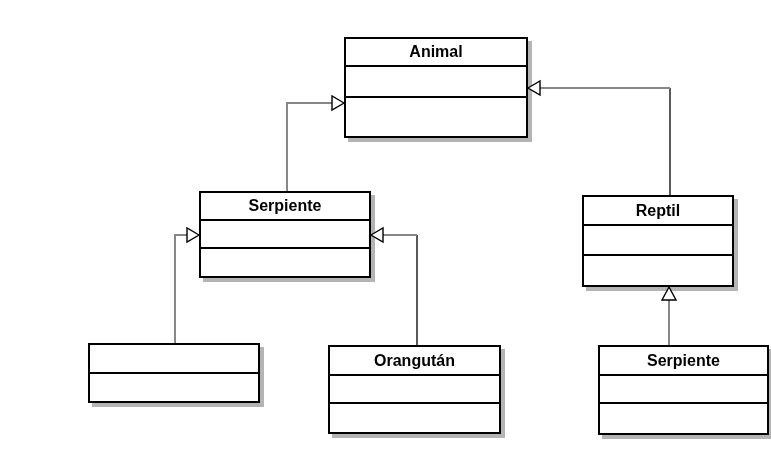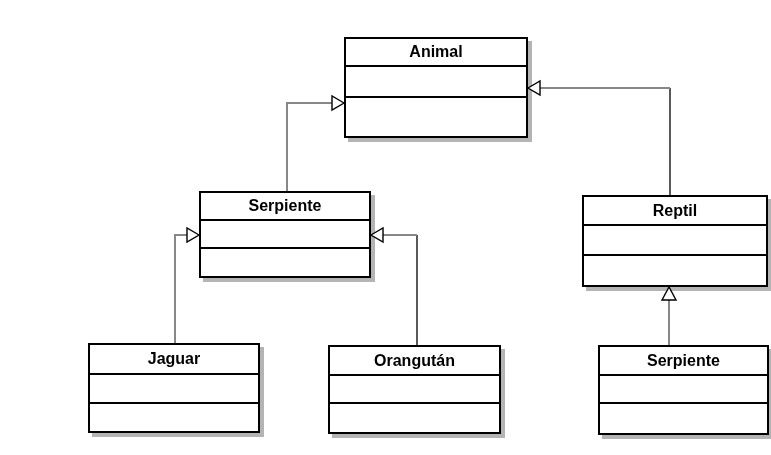--- a/index.html
+++ b/index.html
@@ -30,21 +30,21 @@
     display: flex;
     align-items: center;
     justify-content: center;
     font-weight: bold;
     font-size: 16px;
     color: #000000;
   }
   
   #box-animal    { left: 344px; top: 37px;  width: 184px; }
   #box-mamifero  { left: 199px; top: 191px; width: 172px; }
-  #box-reptil    { left: 582px; top: 195px; width: 186px; }
+  #box-reptil    { left: 582px; top: 195px; width: 152px; }
   #box-jaguar    { left: 88px;  top: 343px; width: 172px; }
   #box-orangutan { left: 328px; top: 345px; width: 173px; }
   #box-serpiente { left: 586px; top: 345px; width: 171px; padding-left: 12px; }
 
   #edge-layer {
     position: absolute;
     left: 0; top: 0;
     width: 771px;
     height: 455px;
     pointer-events: none;
@@ -76,23 +76,20 @@
 
   <div class="uml-box" id="box-reptil">
     <div class="cmp name" style="height:31px">
       <span>Reptil</span>
     </div>
     <div class="cmp" style="height:32px"></div>
     <div class="cmp" style="height:33px"></div>
   </div>
 
   <div class="uml-box" id="box-jaguar">
-    <div class="cmp name" style="height:32px">
-      <span>Jaguar</span>
-    </div>
     <div class="cmp" style="height:31px"></div>
     <div class="cmp" style="height:31px"></div>
   </div>
 
   <div class="uml-box" id="box-orangutan">
     <div class="cmp name" style="height:31px">
       <span>Orangután</span>
     </div>
     <div class="cmp" style="height:30px"></div>
     <div class="cmp" style="height:32px"></div>

